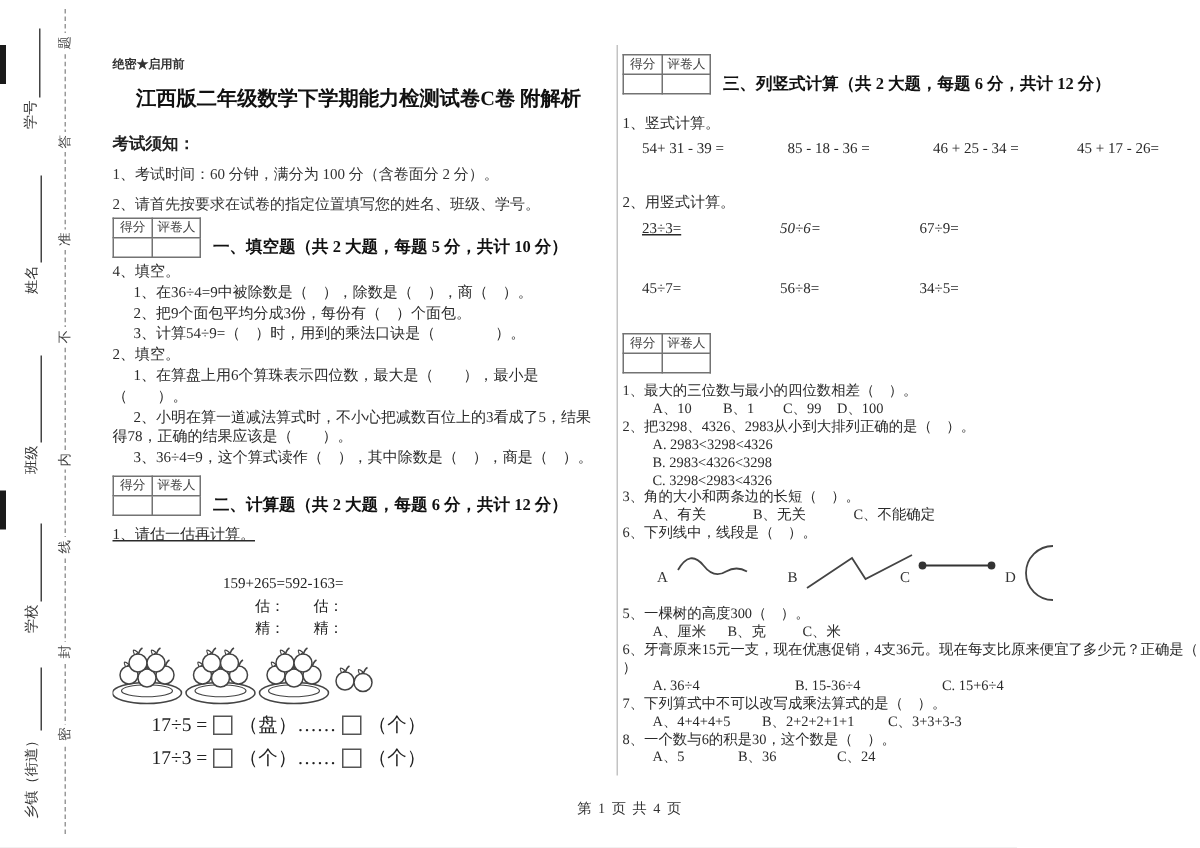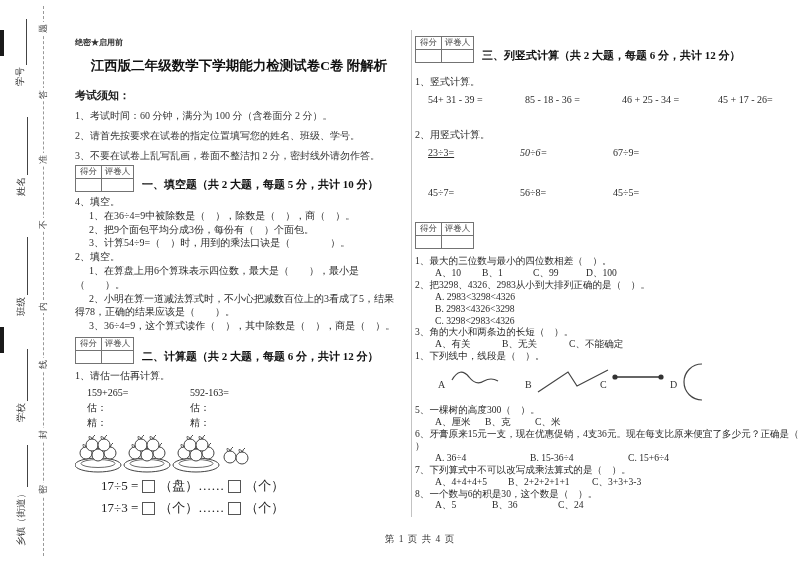--- a/index.html
+++ b/index.html
@@ -40,21 +40,21 @@
   table.score-box td { border:1px solid #737373; font-size:8.5px; color:#444; text-align:center;
                        width:26px; height:12px; padding:0 2px; }
   table.score-box td.sb-w { width:32px; }
   table.score-box td.sb-v { height:13px; }
   .section-heading { font-size:11px; font-weight:bold; color:#111; margin-left:8px; white-space:nowrap; }
 
   .fill-block { margin-top:3px; font-size:10px; line-height:13.8px; color:#2a2a2a; }
   .sub-item { text-indent:14px; }
 
   .q-label { font-size:10px; color:#2a2a2a; }
-  .calc-grid { display:flex; margin-left:12px; margin-top:2px; font-size:10px; line-height:15px; }
+  .calc-grid { display:flex; margin-left:12px; margin-top:19px; font-size:10px; line-height:15px;text-align:right; }
   .calc-col1 { width:103px; }
 
   .fruit-figure { display:block; margin-top:2px; }
   .eq-line { margin-left:26px; margin-top:3px; font-size:13px; height:19px; color:#222; }
   .eq-box { display:inline-block; width:13px; height:13px; border:1px solid #555; margin:0 4px;
             vertical-align:-3px; background:#fff; }
 
   .expr-row { padding-left:13px; font-size:10px; color:#2a2a2a; margin-top:5px; white-space:nowrap; }
   .expr-row span { display:inline-block; }
   .mt23 { margin-top:23px; } .mt29 { margin-top:29px; } .mt24 { margin-top:24px; } .mt12 { margin-top:12px; }
@@ -111,21 +111,20 @@
   <div class="col-divider"></div>
 
   <div class="col-left">
 
     <div class="classification">绝密★启用前</div>
     <div class="page-title">江西版二年级数学下学期能力检测试卷C卷 附解析</div>
 
     <div class="notice-heading">考试须知：</div>
     <div class="notice-item">1、考试时间：60 分钟，满分为 100 分（含卷面分 2 分）。</div>
     <div class="notice-item">2、请首先按要求在试卷的指定位置填写您的姓名、班级、学号。</div>
-    <div class="notice-item">3、不要在试卷上乱写乱画，卷面不整洁扣 2 分，密封线外请勿作答。</div>
 
     <div class="score-row sr1">
       <table class="score-box">
           <tbody>
         <tr>
               <td>得分</td>
             <td class="sb-w">评卷人</td>
             </tr>
         <tr>
               <td class="sb-v"></td>
@@ -156,21 +155,21 @@
             </tr>
         <tr>
               <td class="sb-v"></td>
             <td class="sb-v sb-w"></td>
             </tr>
       </tbody>
         </table>
       <div class="section-heading">二、计算题（共 2 大题，每题 6 分，共计 12 分）</div>
     </div>
 
-    <div class="q-label" style="margin-top:5px;">1、请估一估再计算。</div>
+    <div class="q-label" style="margin-top:5px;text-decoration:underline;">1、请估一估再计算。</div>
 
     <div class="calc-grid">
       <div class="calc-col1">
         <div>159+265=</div>
         <div>估：</div>
         <div>精：</div>
       </div>
       <div>
         <div>592-163=</div>
         <div>估：</div>
@@ -242,55 +241,55 @@
     <div class="q-label mt12">1、竖式计算。</div>
     <div class="expr-row">
       <span style="width:97px;">54+ 31 - 39 =</span><span style="width:97px;">85 - 18 - 36 =</span><span style="width:96px;">46 + 25 - 34 =</span><span>45 + 17 - 26=</span>
     </div>
 
     <div class="q-label mt23">2、用竖式计算。</div>
     <div class="expr-row">
       <span style="width:92px;text-decoration:underline;">23÷3=</span><span style="width:93px;font-style:italic;">50÷6=</span><span>67÷9=</span>
     </div>
     <div class="expr-row mt29">
-      <span style="width:92px;">45÷7=</span><span style="width:93px;">56÷8=</span><span>45÷5=</span>
+      <span style="width:92px;">45÷7=</span><span style="width:93px;">56÷8=</span><span>34÷5=</span>
     </div>
 
     <div class="score-row mt24">
       <table class="score-box">
           <tbody>
         <tr>
               <td>得分</td>
             <td class="sb-w">评卷人</td>
             </tr>
         <tr>
               <td class="sb-v"></td>
             <td class="sb-v sb-w"></td>
             </tr>
       </tbody>
         </table>
     </div>
 
     <div class="choice-block">
       <div class="q-text">1、最大的三位数与最小的四位数相差（　）。</div>
       <div class="opt-row">
-        <span style="width:47px;">A、10</span><span style="width:40px;">B、1</span><span style="width:53px;margin-left:11px;">C、99</span><span>D、100</span>
+        <span style="width:47px;">A、10</span><span style="width:40px;">B、1</span><span style="width:36px;">C、99</span><span>D、100</span>
       </div>
 
       <div class="q-text">2、把3298、4326、2983从小到大排列正确的是（　）。</div>
       <div class="opt-line">A. 2983&lt;3298&lt;4326</div>
       <div class="opt-line">B. 2983&lt;4326&lt;3298</div>
       <div class="opt-line">C. 3298&lt;2983&lt;4326</div>
 
       <div class="q-text">3、角的大小和两条边的长短（　）。</div>
       <div class="opt-row">
         <span style="width:67px;">A、有关</span><span style="width:67px;">B、无关</span><span>C、不能确定</span>
       </div>
 
-      <div class="q-text">1、下列线中，线段是（　）。</div>
+      <div class="q-text">6、下列线中，线段是（　）。</div>
 
       <svg class="lines-figure" width="300" height="42" viewBox="0 0 300 42">
         <text x="8" y="26" font-size="10" fill="#333">A</text>
         <path d="M22,18 q8,-14 17,-3 q7,9 15,4 q7,-4 14,0" fill="none" stroke="#444" stroke-width="1.2"></path>
         <text x="95" y="26" font-size="10" fill="#333">B</text>
         <path d="M108,30 L138,10 L147,24 L178,8" fill="none" stroke="#444" stroke-width="1.2"></path>
         <text x="170" y="26" font-size="10" fill="#333">C</text>
         <line x1="185" y1="15" x2="231" y2="15" stroke="#333" stroke-width="1.4"></line>
         <circle cx="185" cy="15" r="2.6" fill="#333"></circle>
         <circle cx="231" cy="15" r="2.6" fill="#333"></circle>

